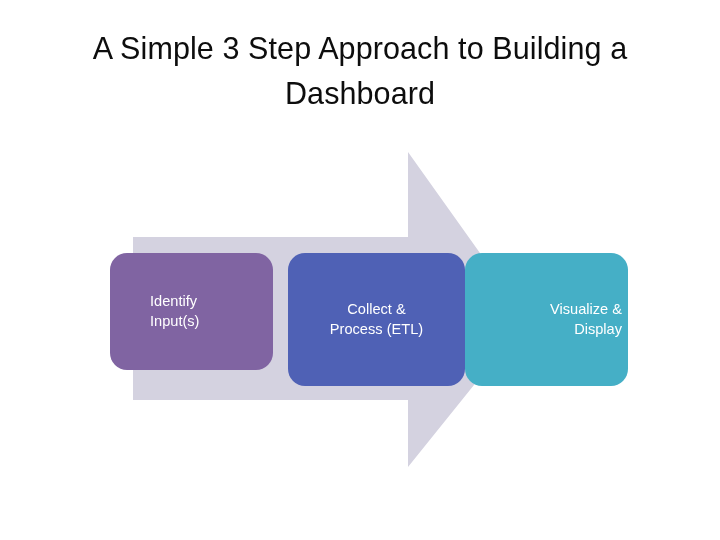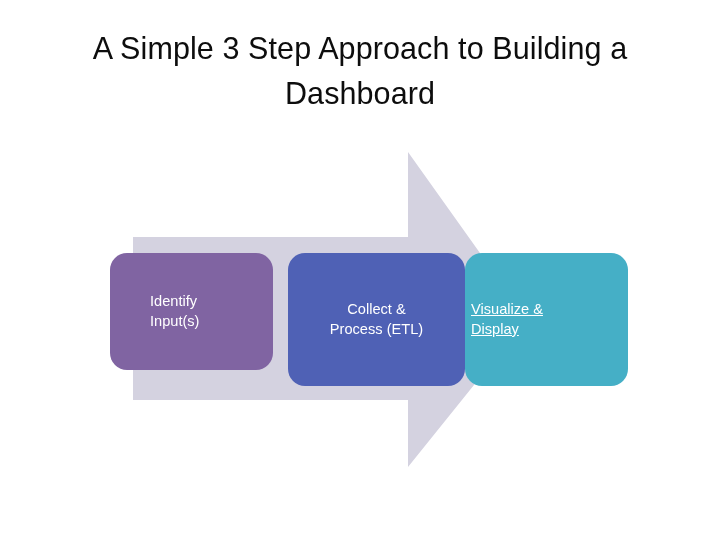--- a/index.html
+++ b/index.html
@@ -85,21 +85,21 @@
 
   .step-2 {
     left: 465px;
     top: 253px;
     width: 163px;
     height: 133px;
     justify-content: center;
     padding-left: 6px;
     padding-right: 6px;
   }
-  .step-2 .step-label { text-align: left; text-decoration: underline; }
+  .step-2 .step-label { text-align: right; }
 </style>
 </head>
 <body style="background: rgb(255, 255, 255);">
 
 <div class="slide" style="background: rgb(255, 255, 255);">
 
   <div class="title" style="color: rgb(13, 13, 13);">A Simple 3 Step Approach to Building a Dashboard</div>
 
   <svg class="arrow-layer" viewBox="0 0 720 540" xmlns="http://www.w3.org/2000/svg">
     <polygon id="block-arrow" points="133,237 408,237 408,152 527,319 408,467 408,400 133,400" fill="#D4D2E0"></polygon>

